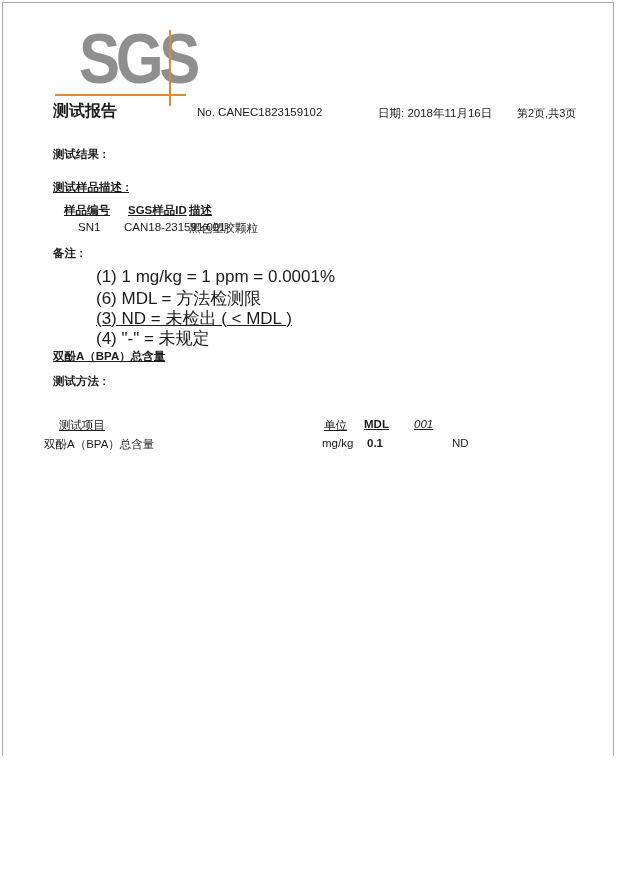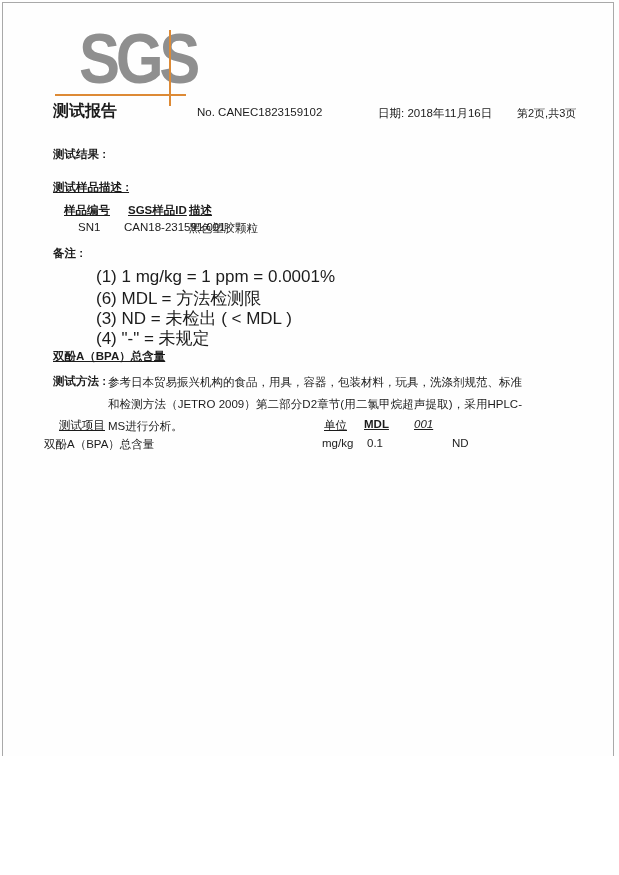--- a/index.html
+++ b/index.html
@@ -62,34 +62,33 @@
   <div class="cell b" style="left:64px; top:203px;">样品编号</div>
   <div class="cell b" style="left:128px; top:203px;">SGS样品ID</div>
   <div class="cell b" style="left:189px; top:203px;">描述</div>
   <div class="cell" style="left:78px; top:221px;">SN1</div>
   <div class="cell" style="left:124px; top:221px;">CAN18-231591.001</div>
   <div class="cell" style="left:189px; top:221px;">黑色塑胶颗粒</div>
 
   <div class="lbl" style="left:53px; top:246px;">备注 :</div>
   <div class="notes-item" style="top:267px;">(1) 1 mg/kg = 1 ppm = 0.0001%</div>
   <div class="notes-item" style="top:287px;">(6) MDL = 方法检测限</div>
-  <div class="notes-item" style="top:307px;">(3) ND = 未检出 ( &lt; MDL )</div>
+  <div class="notes-item" style="top:307px;text-decoration:underline;">(3) ND = 未检出 ( &lt; MDL )</div>
   <div class="notes-item" style="top:327px;">(4) "-" = 未规定</div>
 
   <div class="lbl b u" style="left:53px; top:349px;">双酚A（BPA）总含量</div>
   <div class="lbl" style="left:53px; top:374px;">测试方法 :</div>
-  <div class="method-text">参考日本贸易振兴机构的食品，用具，容器，包装材料，玩具，洗涤剂规范、标准和检测方法（JETRO 2009）第二部分D2章节(用二氯甲烷超声提取)，采用HPLC-MS进行分析。</div>
 
   <div class="cell u" style="left:59px; top:418px;">测试项目</div>
   <div class="cell u" style="left:324px; top:418px;">单位</div>
   <div class="cell u b" style="left:364px; top:418px;">MDL</div>
   <div class="cell u i" style="left:414px; top:418px;">001</div>
   <div class="cell" style="left:44px; top:437px;">双酚A（BPA）总含量</div>
   <div class="cell" style="left:322px; top:437px;">mg/kg</div>
-  <div class="cell" style="left:367px; top:437px;">0.1</div>
+  <div class="cell" style="left:367px; top:437px;font-weight:bold;">0.1</div>
   <div class="cell" style="left:416px; top:437px;margin-left:36px;">ND</div>
 
   <svg class="stamp-svg" width="112" height="84" viewBox="0 0 112 84">
     <ellipse cx="56" cy="42" rx="51" ry="39" fill="none" stroke="#c8271e" stroke-width="2.2"></ellipse>
     <path id="ringPath" d="M 17,55 A 43,31 0 1 1 95,55" fill="none"></path>
     <text font-size="8.2" font-weight="bold" fill="#c8271e">
       <textPath href="#ringPath" startOffset="2">通标标准技术服务有限公司广州分公司</textPath>
     </text>
     <polygon fill="#c8271e" points="56,15 59.3,24.5 69.3,24.7 61.3,30.7 64.2,40.3 56,34.6 47.8,40.3 50.7,30.7 42.7,24.7 52.7,24.5"></polygon>
     <text x="56" y="53" text-anchor="middle" font-size="8.3" font-weight="bold" fill="#c8271e">检验检测专用章</text>

